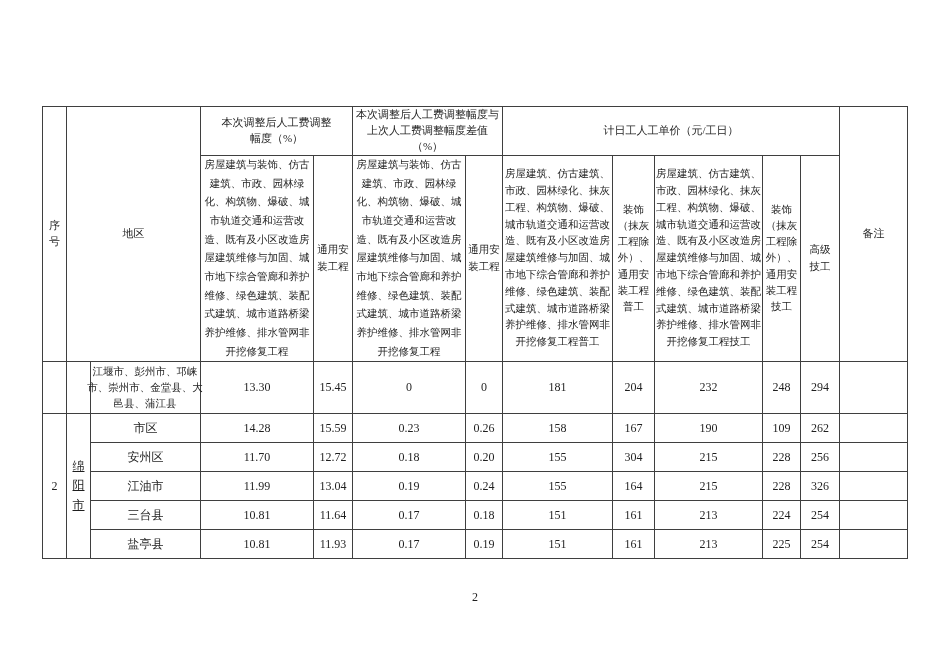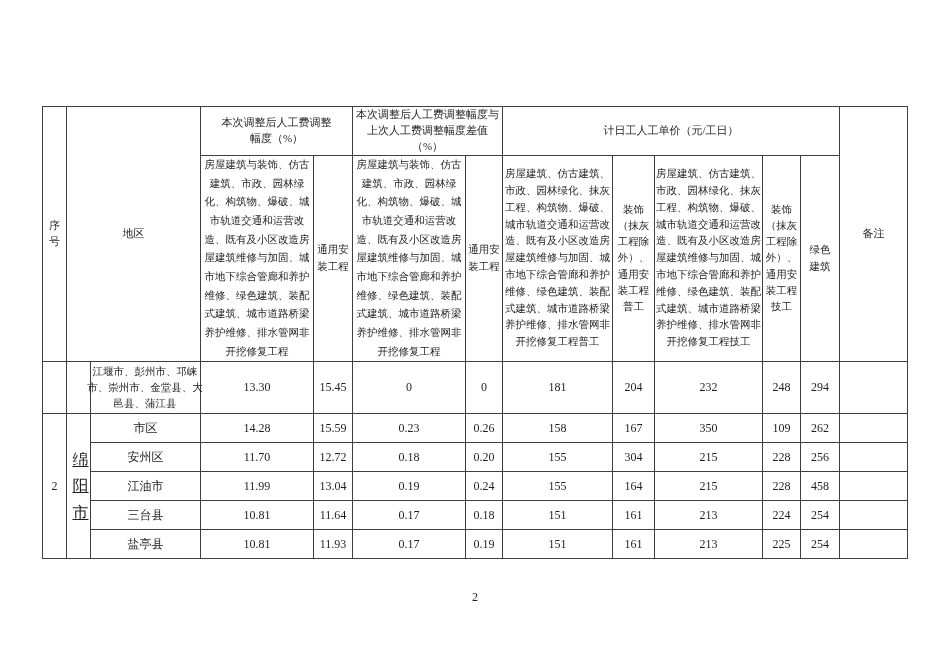--- a/index.html
+++ b/index.html
@@ -51,21 +51,21 @@
   .forcew { display: inline-block; }
   .w112 { width: 112px; text-align: center; }
   .w24  { width: 24px; }
   .num { font-size: 12px; }
   .region { font-size: 12px; }
   .vertcity {
     width: 12px;
     margin: 12px auto;
     word-break: break-all;
     line-height: 1.65;
-    font-size: 16px;
+    font-size: 12px;
     text-decoration: underline;
   }
   .row1-region {
     width: 118px;
     margin-left: -6px;
     text-align: center;
     font-size: 10.5px;
     line-height: 1.5;
     position: relative;
     z-index: 2;
@@ -115,21 +115,21 @@
 
     <tr class="hsub hsub-bottom" style="height:197px;">
       <td class="long">房屋建筑与装饰、仿古建筑、市政、园林绿化、构筑物、爆破、城市轨道交通和运营改造、既有及小区改造房屋建筑维修与加固、城市地下综合管廊和养护维修、绿色建筑、装配式建筑、城市道路桥梁养护维修、排水管网非开挖修复工程</td>
       <td class="narrowwrap">通用安装工程</td>
       <td class="long">房屋建筑与装饰、仿古建筑、市政、园林绿化、构筑物、爆破、城市轨道交通和运营改造、既有及小区改造房屋建筑维修与加固、城市地下综合管廊和养护维修、绿色建筑、装配式建筑、城市道路桥梁养护维修、排水管网非开挖修复工程</td>
       <td class="narrowwrap">通用安装工程</td>
       <td class="long longer">房屋建筑、仿古建筑、市政、园林绿化、抹灰工程、构筑物、爆破、城市轨道交通和运营改造、既有及小区改造房屋建筑维修与加固、城市地下综合管廊和养护维修、绿色建筑、装配式建筑、城市道路桥梁养护维修、排水管网非开挖修复工程普工</td>
       <td class="narrowwrap">装饰（抹灰工程除外）、通用安装工程普工</td>
       <td class="long longer">房屋建筑、仿古建筑、市政、园林绿化、抹灰工程、构筑物、爆破、城市轨道交通和运营改造、既有及小区改造房屋建筑维修与加固、城市地下综合管廊和养护维修、绿色建筑、装配式建筑、城市道路桥梁养护维修、排水管网非开挖修复工程技工</td>
       <td class="narrowwrap">装饰（抹灰工程除外）、通用安装工程技工</td>
-      <td class="narrowwrap"><span class="forcew w24">绿色建筑</span></td>
+      <td class="narrowwrap"><span class="forcew w24">高级技工</span></td>
     </tr>
 
     <tr style="height:52px;">
       <td class="num"></td>
       <td></td>
       <td>
             <div class="row1-region">江堰市、彭州市、邛崃市、崇州市、金堂县、大邑县、蒲江县</div>
           </td>
       <td class="num">13.30</td>
       <td class="num">15.45</td>
@@ -148,21 +148,21 @@
       <td rowspan="5">
             <div class="vertcity">绵阳市</div>
           </td>
       <td class="region">市区</td>
       <td class="num">14.28</td>
       <td class="num">15.59</td>
       <td class="num">0.23</td>
       <td class="num">0.26</td>
       <td class="num">158</td>
       <td class="num">167</td>
-      <td class="num">350</td>
+      <td class="num">190</td>
       <td class="num">109</td>
       <td class="num">262</td>
       <td></td>
     </tr>
     <tr style="height:29px;">
       <td class="region">安州区</td>
       <td class="num">11.70</td>
       <td class="num">12.72</td>
       <td class="num">0.18</td>
       <td class="num">0.20</td>
@@ -176,21 +176,21 @@
     <tr style="height:29px;">
       <td class="region">江油市</td>
       <td class="num">11.99</td>
       <td class="num">13.04</td>
       <td class="num">0.19</td>
       <td class="num">0.24</td>
       <td class="num">155</td>
       <td class="num">164</td>
       <td class="num">215</td>
       <td class="num">228</td>
-      <td class="num">458</td>
+      <td class="num">326</td>
       <td></td>
     </tr>
     <tr style="height:29px;">
       <td class="region">三台县</td>
       <td class="num">10.81</td>
       <td class="num">11.64</td>
       <td class="num">0.17</td>
       <td class="num">0.18</td>
       <td class="num">151</td>
       <td class="num">161</td>

